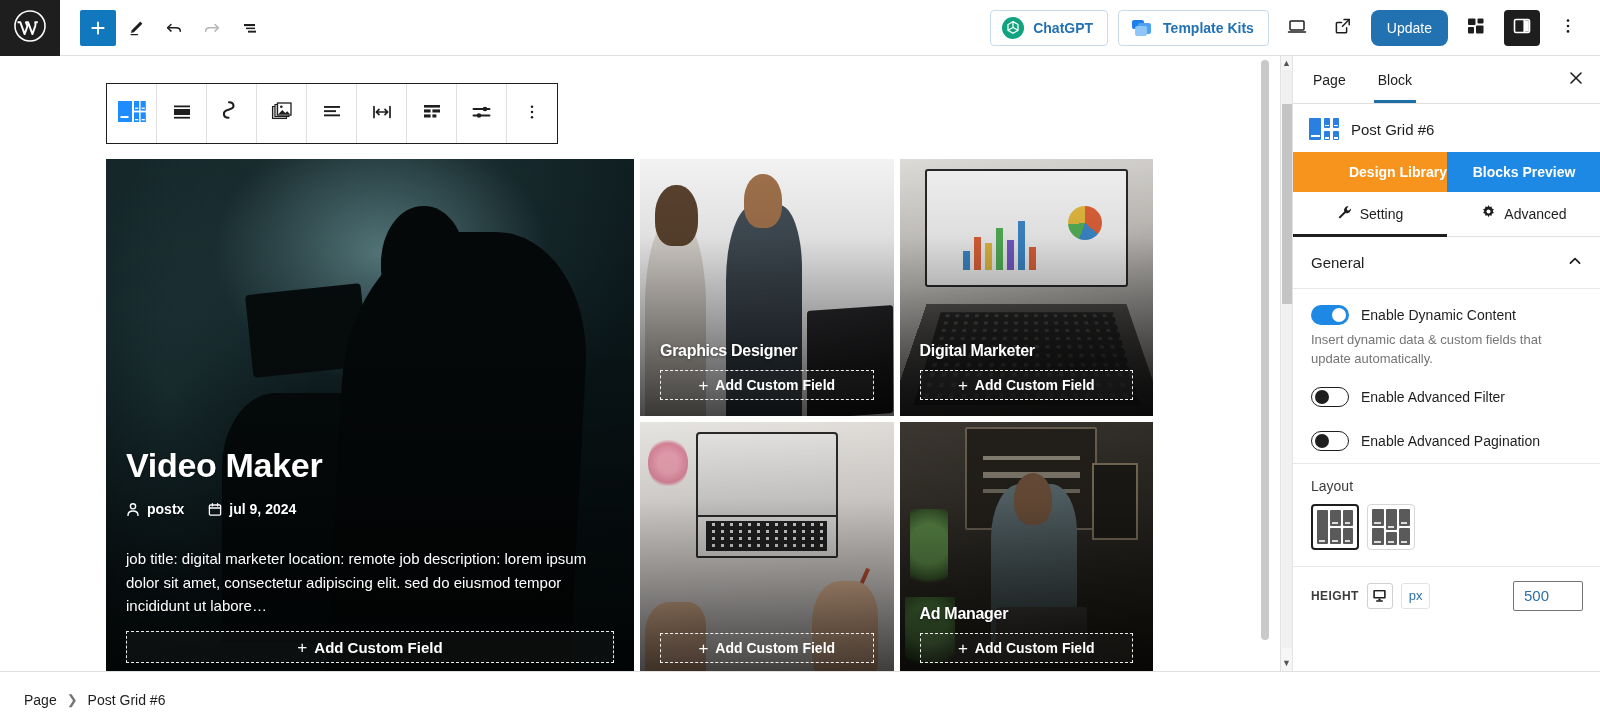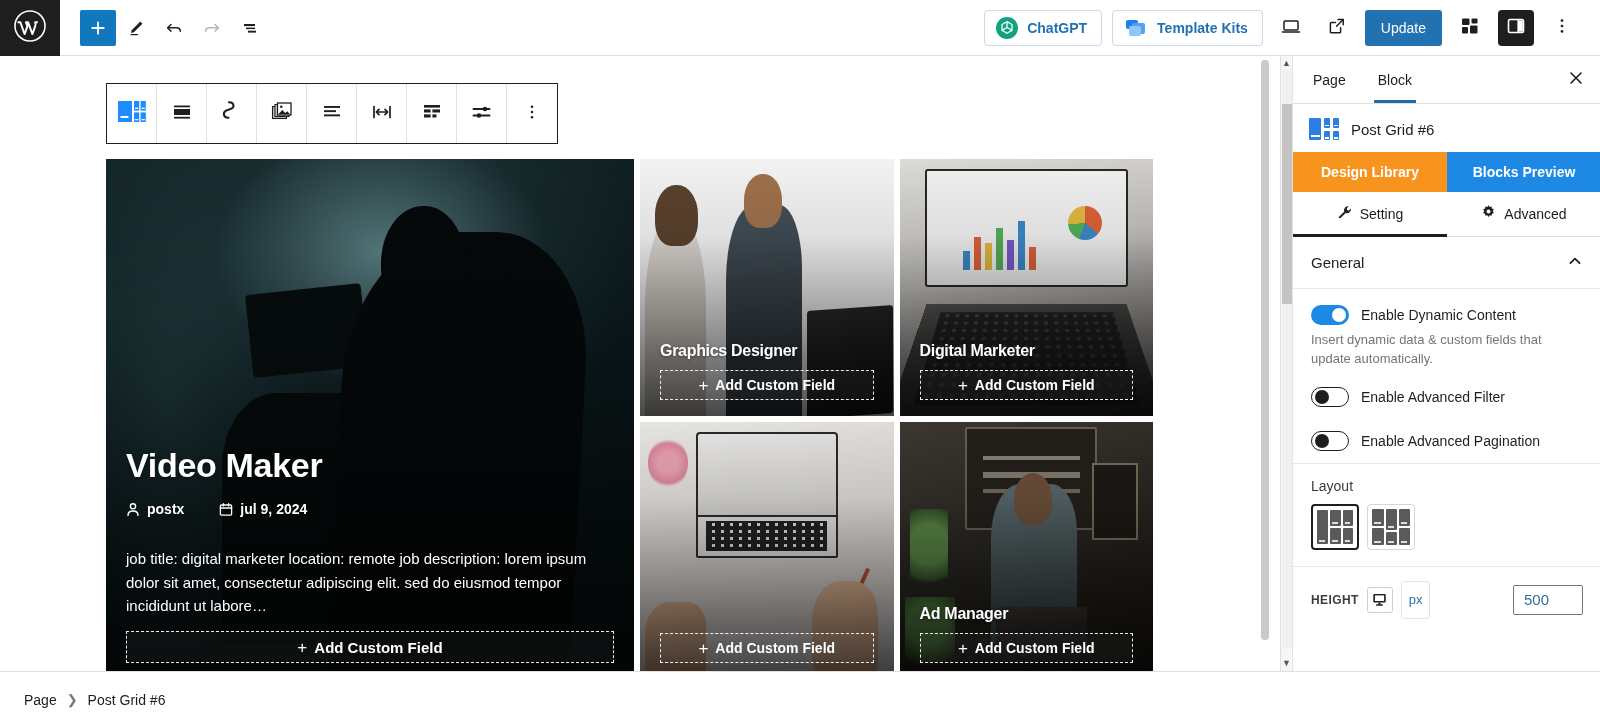--- a/index.html
+++ b/index.html
@@ -28,39 +28,39 @@
     width:36px; height:36px; border-radius:2px; background:transparent;
     border:none; display:flex; align-items:center; justify-content:center;
     cursor:pointer; color:#1e1e1e;
   }
   .tb-btn.primary { background:#1278bd; color:#fff; border-radius:2px; }
   .tb-btn.disabled { color:#b5b5b5; }
   .tb-btn svg { display:block; }
 
   .tb-spacer { flex:1 1 auto; }
 
-  .tb-right { display:flex; align-items:center; gap:10px; padding-right:20px; }
+  .tb-right { display:flex; align-items:center; gap:10px; padding-right:14px; }
 
   .pill {
     height:36px; display:flex; align-items:center; gap:8px;
     padding:0 14px 0 10px; border:1px solid #c9d9ea; border-radius:4px;
     background:#fff; cursor:pointer; font-size:14px; font-weight:700;
     color:#2271b1; white-space:nowrap;
   }
   .pill .pl-ic { display:flex; align-items:center; }
 
   .icon-btn {
     width:36px; height:36px; display:flex; align-items:center; justify-content:center;
     background:transparent; border:none; cursor:pointer; color:#1e1e1e; border-radius:3px;
   }
   .icon-btn.active { background:#1e1e1e; color:#fff; border-radius:4px; }
 
   .update-btn {
     height:36px; padding:0 16px; background:#2271b1; color:#fff;
-    border:none; border-radius:3px; font-size:14px; font-weight:400;
+    border:none; border-radius:8px; font-size:14px; font-weight:400;
     cursor:pointer; font-family:inherit;
   }
 
   
   .canvas {
     position:absolute; top:56px; left:0; width:1270px; height:615px;
     background:#fff; overflow:hidden;
   }
 
   
@@ -93,21 +93,21 @@
   .c-pad { padding:0 20px 16px 20px; position:relative; z-index:3; }
 
   .c-title {
     color:#fff; font-weight:700; letter-spacing:-0.3px;
     text-shadow:0 1px 3px rgba(0,0,0,.45);
   }
   .card.hero .c-title { font-size:34px; margin-bottom:16px; }
   .card.small .c-title { font-size:16px; margin-bottom:10px; }
 
   .c-meta {
-    display:flex; align-items:center; gap:35px; color:#fff;
+    display:flex; align-items:center; gap:24px; color:#fff;
     font-size:14px; font-weight:700; margin-bottom:30px;
     text-shadow:0 1px 3px rgba(0,0,0,.45);
   }
   .c-meta span { display:flex; align-items:center; gap:7px; }
 
   .c-excerpt {
     color:#fff; font-size:15px; line-height:1.55; margin-bottom:14px;
     text-shadow:0 1px 3px rgba(0,0,0,.5); max-width:492px;
   }
 
@@ -285,21 +285,21 @@
   .pg-icon .col .r { display:flex; gap:3px; }
   .pg-icon .sq { width:6px; height:9.5px; background:#2a7fe0; border-radius:1px; position:relative; }
   .pg-icon .sq::after { content:''; position:absolute; left:1px; bottom:1.5px; width:3.5px; height:1.5px; background:#fff; }
   .sb-blockname { font-size:15px; color:#1e1e1e; }
 
   .sb-cta { display:flex; gap:0; padding:0 0 0 0; }
   .cta-btn {
     flex:1; height:40px; border:none; color:#fff; font-size:14px; font-weight:700;
     cursor:pointer; font-family:inherit;
   }
-  .cta-orange { background:#F7941E; }
+  .cta-orange { background:#F7941E;text-align:right; }
   .cta-blue { background:#1E88E5; }
 
   .sb-subtabs { display:flex; border-bottom:1px solid #e0e0e0; }
   .subtab {
     flex:1; height:44px; display:flex; align-items:center; justify-content:center;
     gap:8px; font-size:14px; color:#1e1e1e; cursor:pointer; background:none;
     border:none; font-family:inherit; position:relative;
   }
   .subtab.active::after {
     content:''; position:absolute; left:0; right:0; bottom:-1px; height:3px; background:#1e1e1e;
@@ -351,21 +351,21 @@
   .height-row {
     display:flex; align-items:center; gap:8px; padding:14px 18px;
     border-top:1px solid #e8e8e8; margin:0 -18px;
   }
   .h-label { font-size:12px; font-weight:700; letter-spacing:.4px; color:#3c3c3c; }
   .h-ic {
     width:26px; height:26px; border:1px solid #d0d0d0; border-radius:3px;
     display:flex; align-items:center; justify-content:center; cursor:pointer; background:#fff;
   }
   .h-unit {
-    min-width:28px; height:38px; border:1px solid #e2e2e2; border-radius:3px;
+    min-width:28px; height:26px; border:1px solid #e2e2e2; border-radius:3px;
     display:flex; align-items:center; justify-content:center; font-size:13px;
     color:#2f6fa8; cursor:pointer; padding:0 7px; background:#fff;
   }
   .h-input {
     margin-left:auto; width:70px; height:30px; border:1px solid #757575;
     border-radius:2px; font-size:15px; color:#2f6fa8; padding:0 10px;
     font-family:inherit; background:#fff;
   }
 
   

